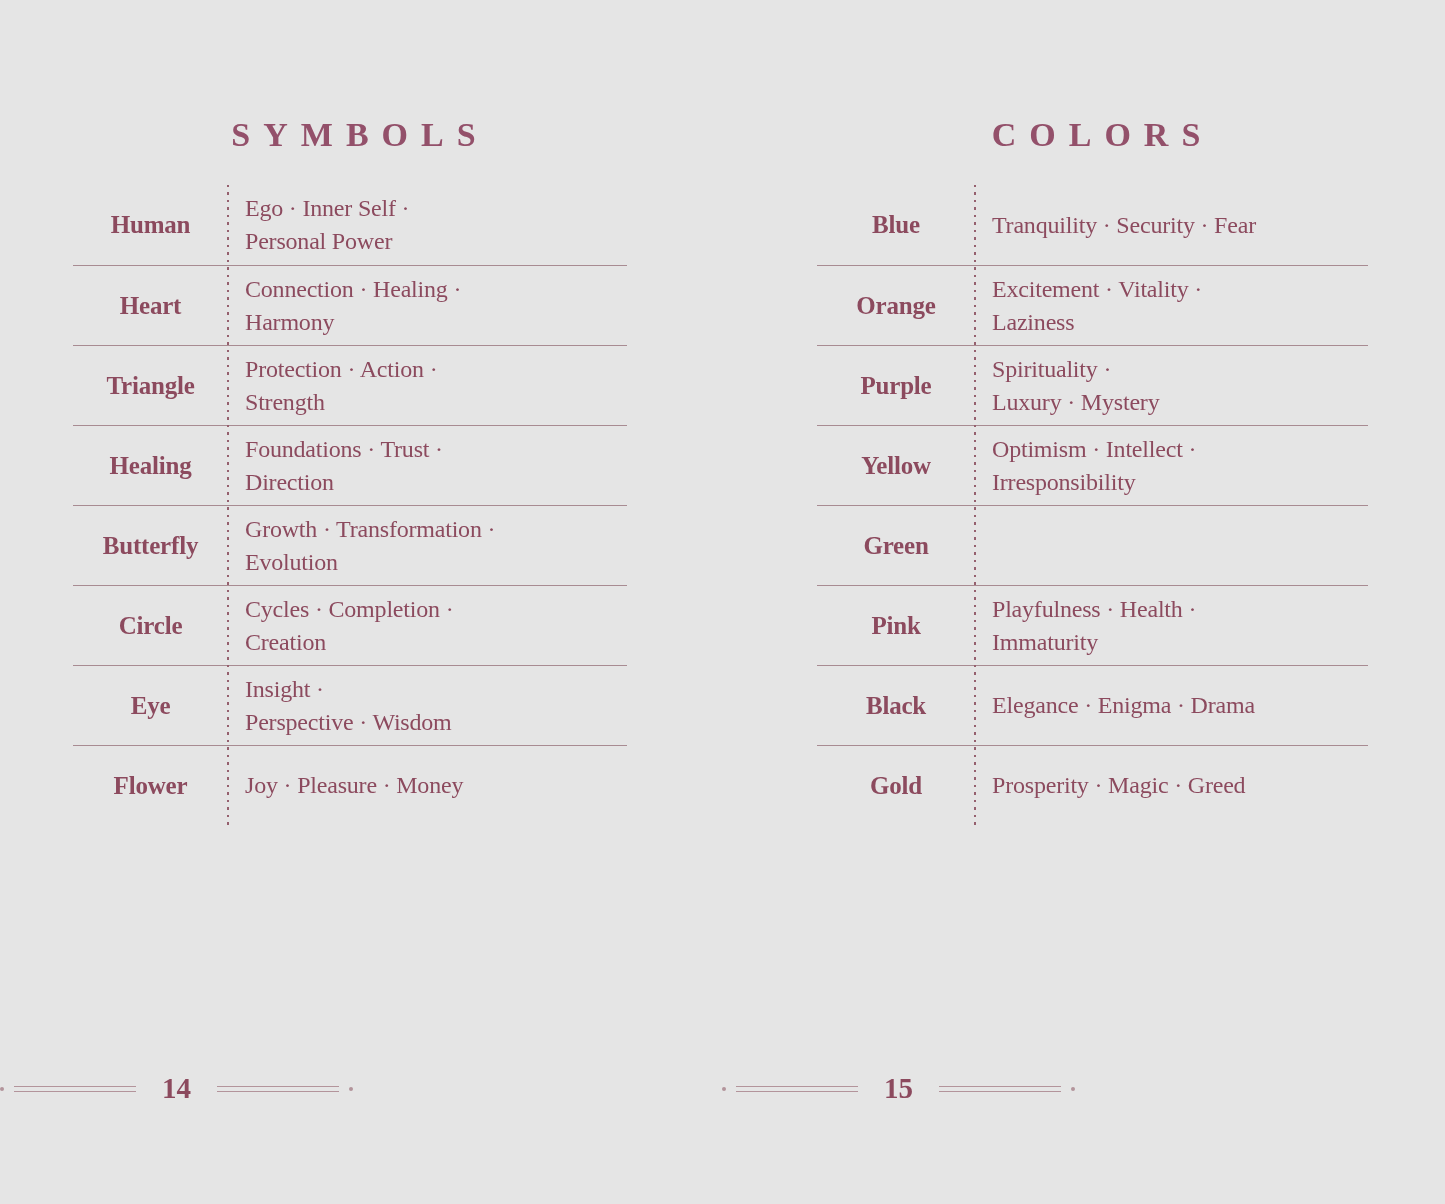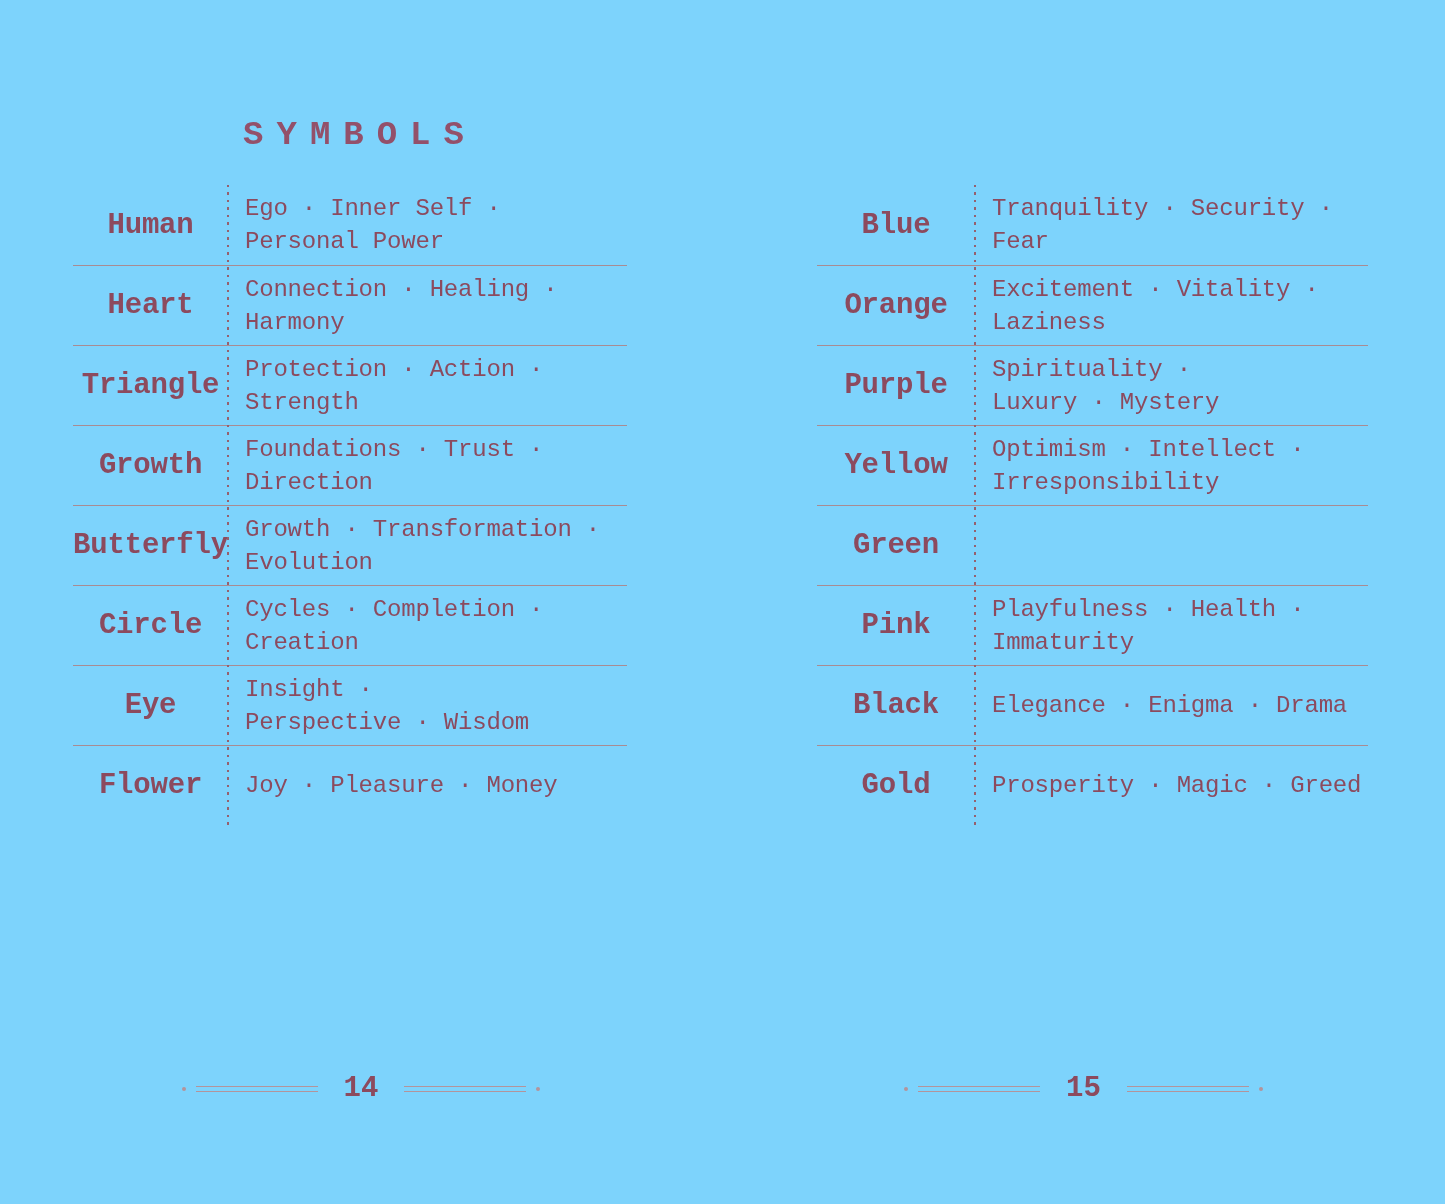--- a/index.html
+++ b/index.html
@@ -1,20 +1,20 @@
 <!DOCTYPE html>
 <html><head>
 <meta charset="utf-8">
 <style>
   html,body{margin:0;padding:0;background:#ffffff;}
   .book{
     position:relative;
     width:1445px;height:1204px;
-    background:#7dd3fc;
-    font-family:Liberation Mono, monospace;
+    background:#e5e5e5;
+    font-family:Liberation Serif, serif;
     color:#8c4a5e;
     overflow:hidden;
   }
   .page{position:absolute;top:0;height:100%;}
   .page.left{left:0;width:722px;}
   .page.right{left:722px;width:723px;}
 
   .title{
     position:absolute;top:116px;margin:0;
     text-align:center;
@@ -34,21 +34,21 @@
   .row{
     display:flex;align-items:center;
     height:80px;box-sizing:border-box;
   }
   .row + .row{border-top:1.5px solid #a88b92;}
 
   .cell-label{
     flex:0 0 155px;
     text-align:center;
     font-weight:700;
-    font-size:29px;
+    font-size:25px;
     letter-spacing:-0.2px;
   }
   .right .cell-label{flex-basis:158px;}
 
   .cell-desc{
     flex:1;
     padding-left:17px;
     font-size:24px;
     line-height:33px;
     letter-spacing:-0.2px;
@@ -60,21 +60,21 @@
     background-image:repeating-linear-gradient(
       to bottom,
       #95606e 0px, #95606e 2.5px,
       transparent 2.5px, transparent 7.5px);
   }
   .left .vdivider{left:154px;}
   .right .vdivider{left:157px;}
 
   .footer{
     position:absolute;top:1072px;left:0;width:100%;
-    display:flex;align-items:center;justify-content:center;
+    display:flex;align-items:center;
     gap:10px;
   }
   .orn-line{
     width:122px;height:6px;box-sizing:border-box;
     border-top:1.5px solid #b3949b;
     border-bottom:1.5px solid #b3949b;
   }
   .orn-dot{width:4px;height:4px;border-radius:50%;background:#b3949b;}
   .page-number{
     font-size:29px;font-weight:700;margin:0 16px;color:#8c4a5e;
@@ -100,21 +100,21 @@
         <div class="cell-label">Heart</div>
         <div class="cell-desc">Connection · Healing ·
 Harmony</div>
       </div>
       <div class="row">
         <div class="cell-label">Triangle</div>
         <div class="cell-desc">Protection · Action ·
 Strength</div>
       </div>
       <div class="row">
-        <div class="cell-label">Growth</div>
+        <div class="cell-label">Healing</div>
         <div class="cell-desc">Foundations · Trust ·
 Direction</div>
       </div>
       <div class="row">
         <div class="cell-label">Butterfly</div>
         <div class="cell-desc">Growth · Transformation ·
 Evolution</div>
       </div>
       <div class="row">
         <div class="cell-label">Circle</div>
@@ -135,20 +135,21 @@
     <footer class="footer">
       <span class="orn-dot"></span>
       <span class="orn-line"></span>
       <span class="page-number">14</span>
       <span class="orn-line"></span>
       <span class="orn-dot"></span>
     </footer>
   </section>
 
   <section class="page right">
+    <h1 class="title">COLORS</h1>
 
     <div class="grid">
       <div class="vdivider"></div>
 
       <div class="row">
         <div class="cell-label">Blue</div>
         <div class="cell-desc">Tranquility · Security · Fear</div>
       </div>
       <div class="row">
         <div class="cell-label">Orange</div>

